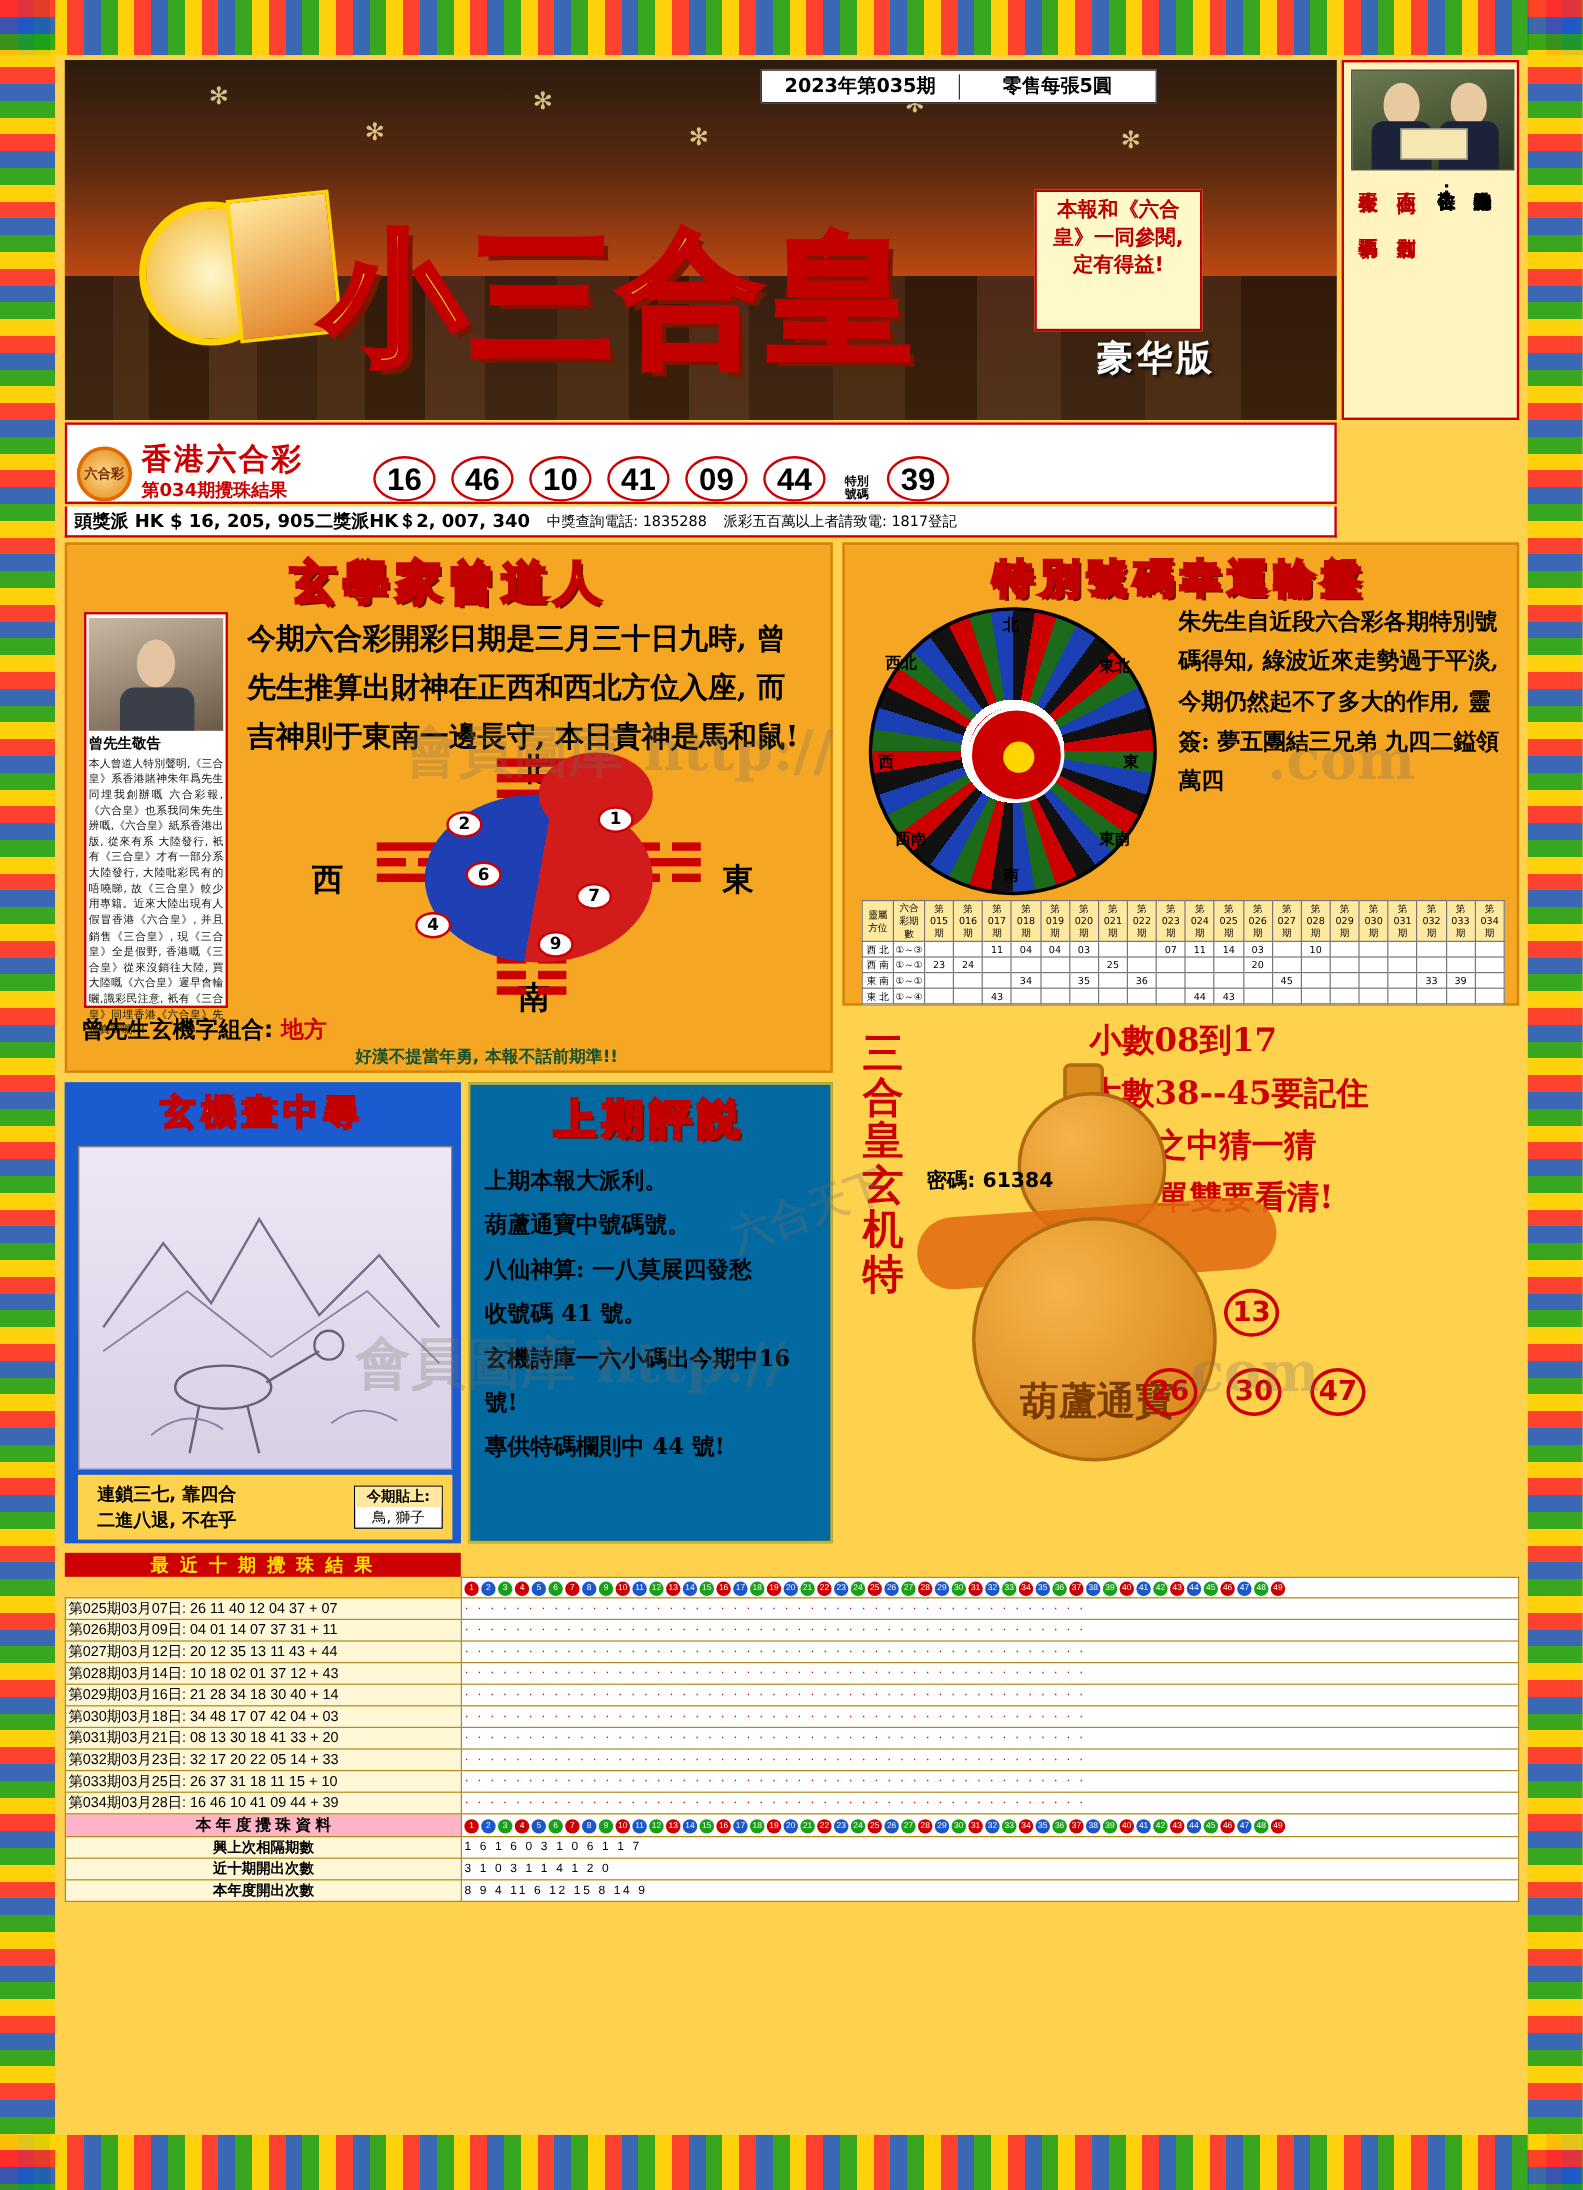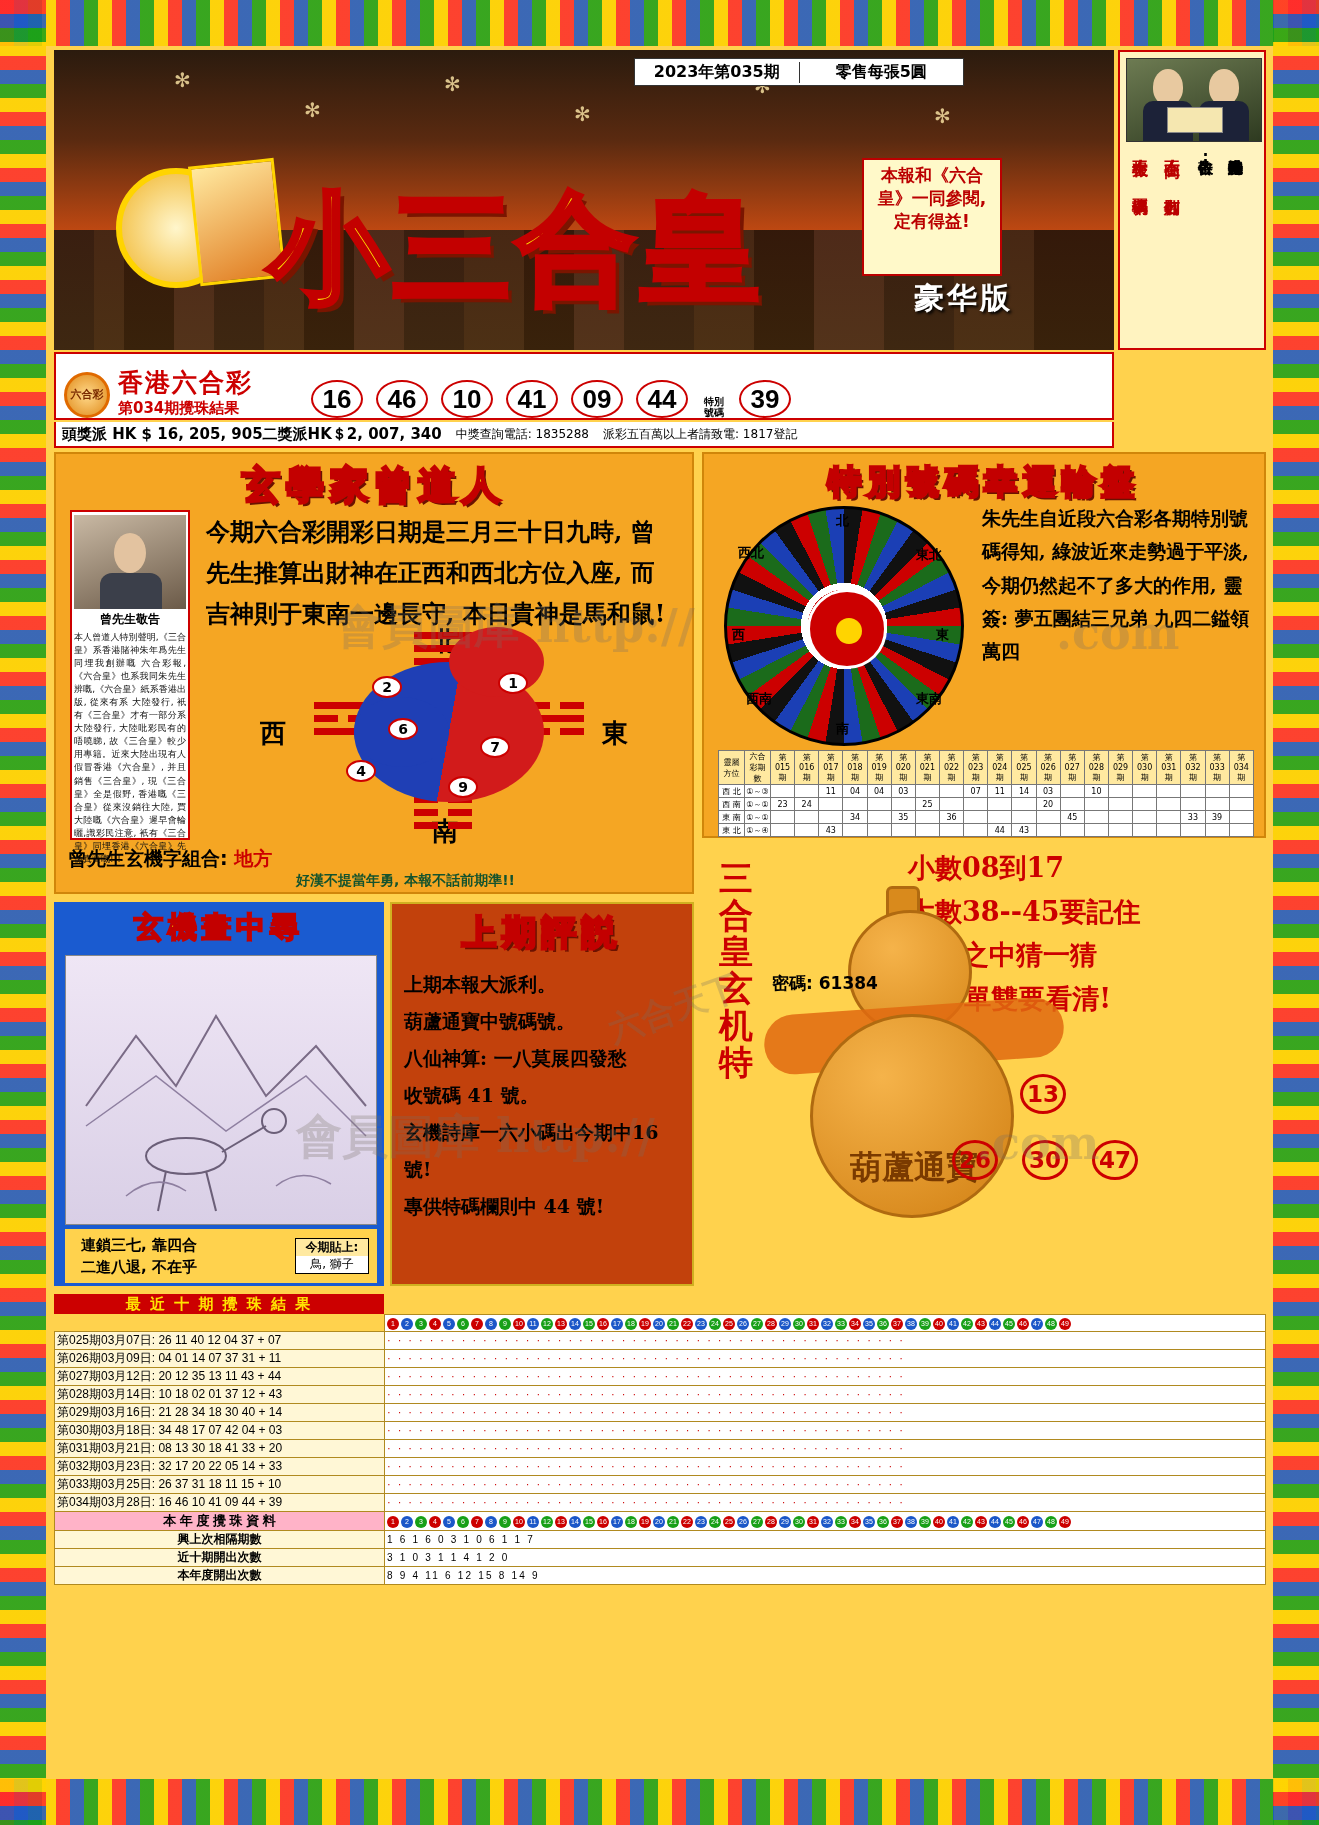--- a/index.html
+++ b/index.html
@@ -163,21 +163,21 @@
     position:absolute; left:14px; top:56px; width:120px; height:330px;
     background:#fff; border:2px solid #c00; font-size:10px; padding:2px;
   }
   .portrait-img {
     width:112px; height:94px; margin:1px auto 2px;
     background:linear-gradient(160deg,#c9b9a4,#6b5a48);
     position:relative; overflow:hidden;
   }
   .portrait-img .fc { position:absolute; left:40px; top:18px; width:32px; height:40px; border-radius:50%; background:#e3c3a0; }
   .portrait-img .bd { position:absolute; left:26px; bottom:0; width:62px; height:36px; background:#3b3f4a; border-radius:12px 12px 0 0; }
-  .p-cap { text-align:center; font-size:12px; font-weight:bold; }
+  .p-cap { font-size:12px; font-weight:bold; }
   .p-body { font-size:9px; line-height:1.45; text-align:justify; margin-top:3px; color:#111; }
   .feature-text {
     position:absolute; left:150px; top:58px; width:470px;
     font-size:24px; font-weight:bold; line-height:1.7; color:#000;
     font-family:"DejaVu Serif", serif;
   }
   .bagua-wrap { position:absolute; left:180px; top:170px; width:420px; height:230px; }
   .taiji {
     position:absolute; left:118px; top:38px; width:190px; height:140px;
     border-radius:50%;
@@ -318,21 +318,21 @@
   }
   .p-img-foot .txt { font-size:15px; font-weight:bold; line-height:1.5; margin-left:12px; }
   .p-img-foot .tip {
     margin-left:auto; margin-right:8px; width:74px; text-align:center;
     border:1px solid #000; font-size:12px; background:#fff;
   }
   .p-img-foot .tip .h { background:#ffe9a0; font-weight:bold; }
   
   .p-review {
     left:344px; top:856px; width:304px; height:384px;
-    background:#c2410c; border:2px solid #d0b020;
+    background:#0369a1; border:2px solid #d0b020;
   }
   .p-review .hdr { margin-top:6px; font-size:34px; }
   .review-body {
     position:absolute; left:12px; top:62px; width:280px;
     font-size:19px; font-weight:bold; line-height:1.95; color:#000;
     font-family:"DejaVu Serif", serif;
   }
   
   .p-table {
     left:8px; top:1248px; width:1212px; height:340px;

